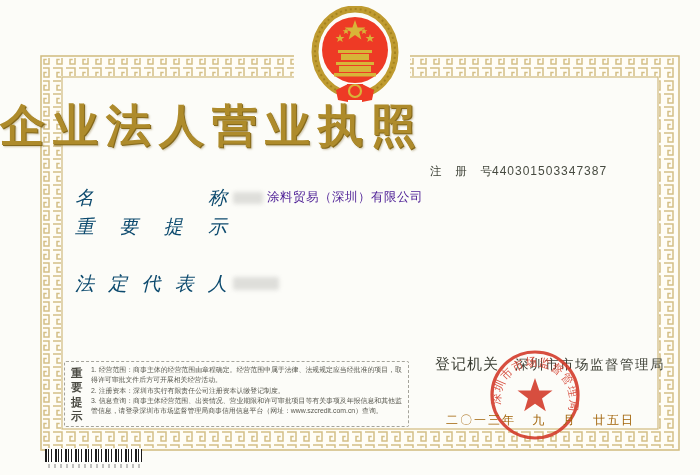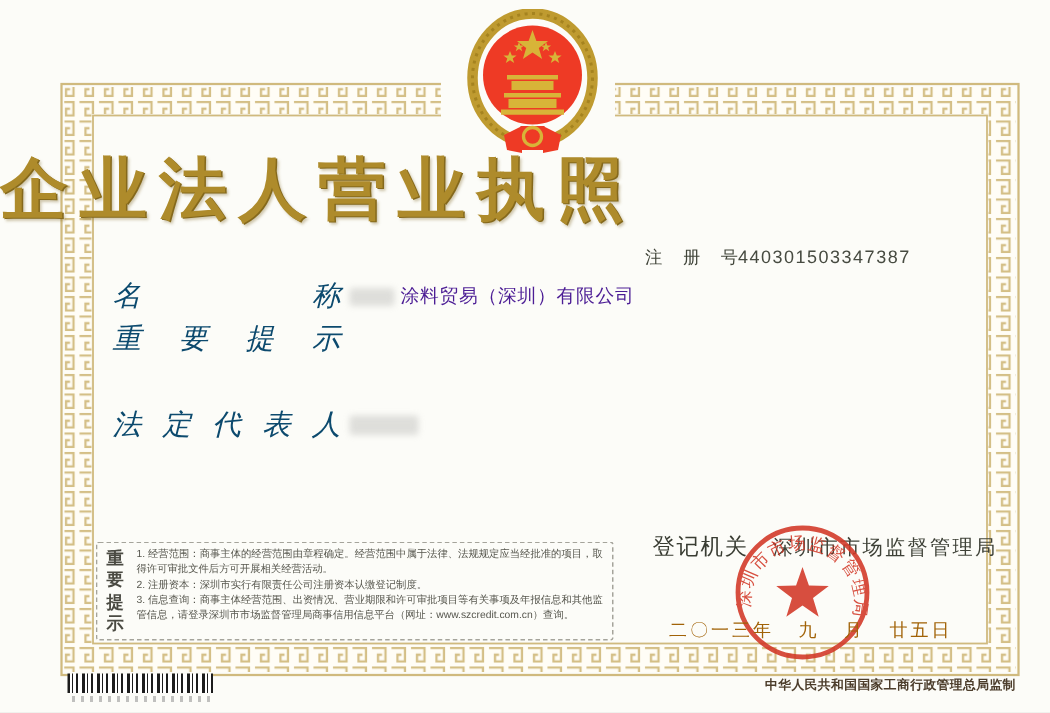--- a/index.html
+++ b/index.html
@@ -156,15 +156,14 @@
     </text>
   </svg>
 
   <div id="issue-date" class="abs">二〇一三年 九 月 廿五日</div>
 
   <div id="barcode" class="abs">
     <div id="barcode-stripes"></div>
     <div id="barcode-digits"></div>
   </div>
 
-  <div id="issuer-line" class="abs">中华人民共和国国家工商行政管理总局监制</div>
 
 </div>
 
 </body></html>

